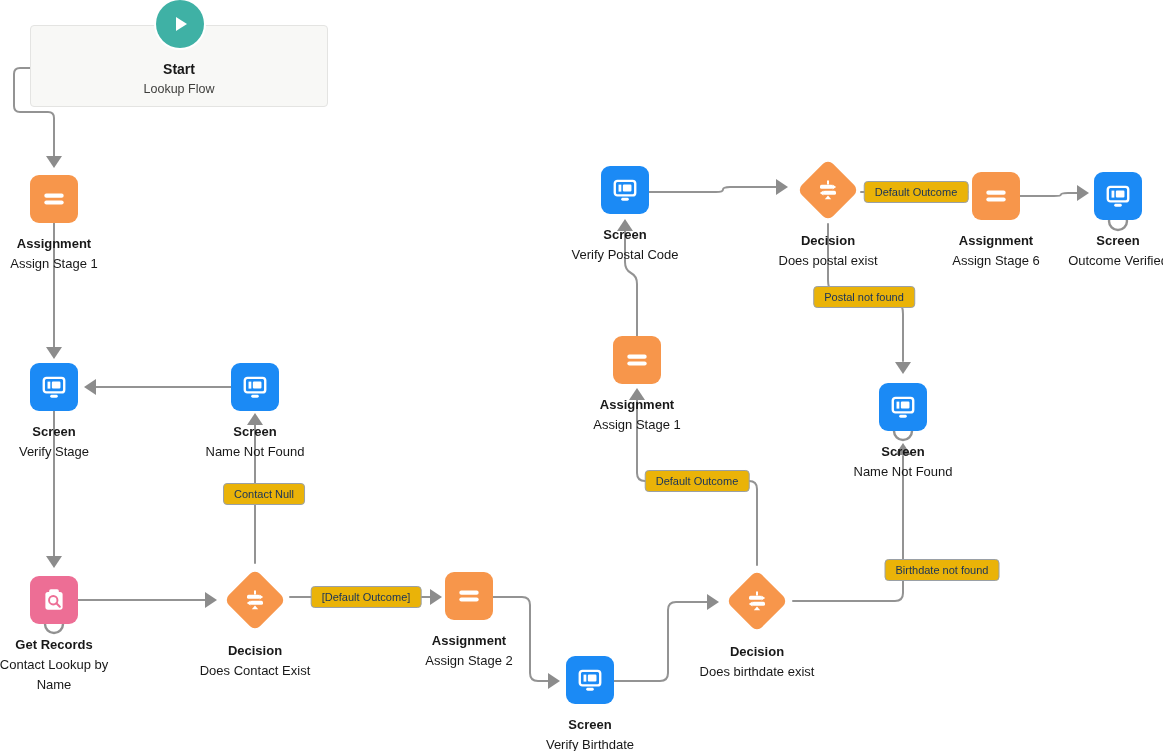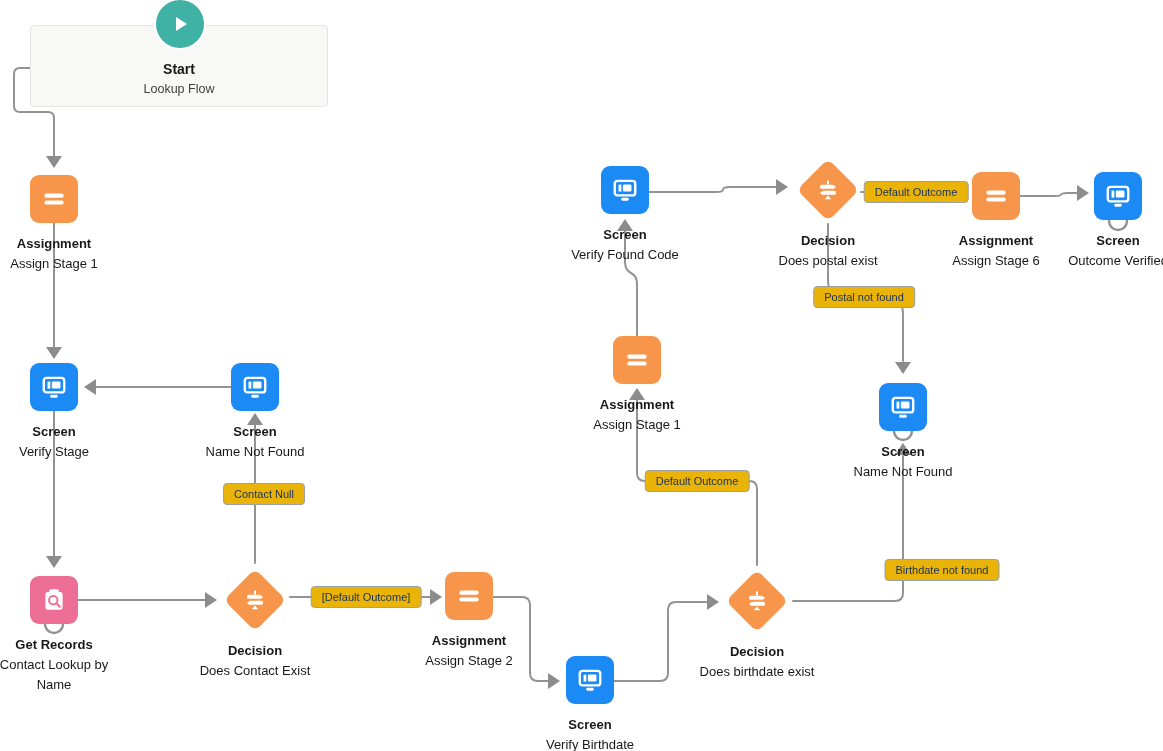--- a/index.html
+++ b/index.html
@@ -247,21 +247,21 @@
     <div class="icon-box screen">
       <svg width="28" height="28" viewBox="0 0 26 26">
         <rect x="3.5" y="4.5" width="19" height="13.5" rx="2.5" fill="none" stroke="#fff" stroke-width="2.2"></rect>
         <rect x="7" y="8" width="2.6" height="6.5" fill="#fff"></rect>
         <rect x="11" y="8" width="8" height="6.5" rx="1" fill="#fff"></rect>
         <rect x="9.5" y="20.3" width="7" height="2.7" rx="1.3" fill="#fff"></rect>
       </svg>
     </div>
     <div class="labels">
       <div class="type">Screen</div>
-      <div class="name">Verify Found Code</div>
+      <div class="name">Verify Postal Code</div>
     </div>
   </div>
 
   <div class="node is-diamond" style="left:753px;top:166px">
     <div class="diamond-wrap">
       <div class="diamond"></div>
       <svg class="diamond-glyph" width="24" height="24" viewBox="0 0 24 24">
         <g fill="#fff">
           <rect x="11" y="2.5" width="2" height="4"></rect>
           <rect x="4" y="6.8" width="13" height="4" rx="1.6"></rect>

